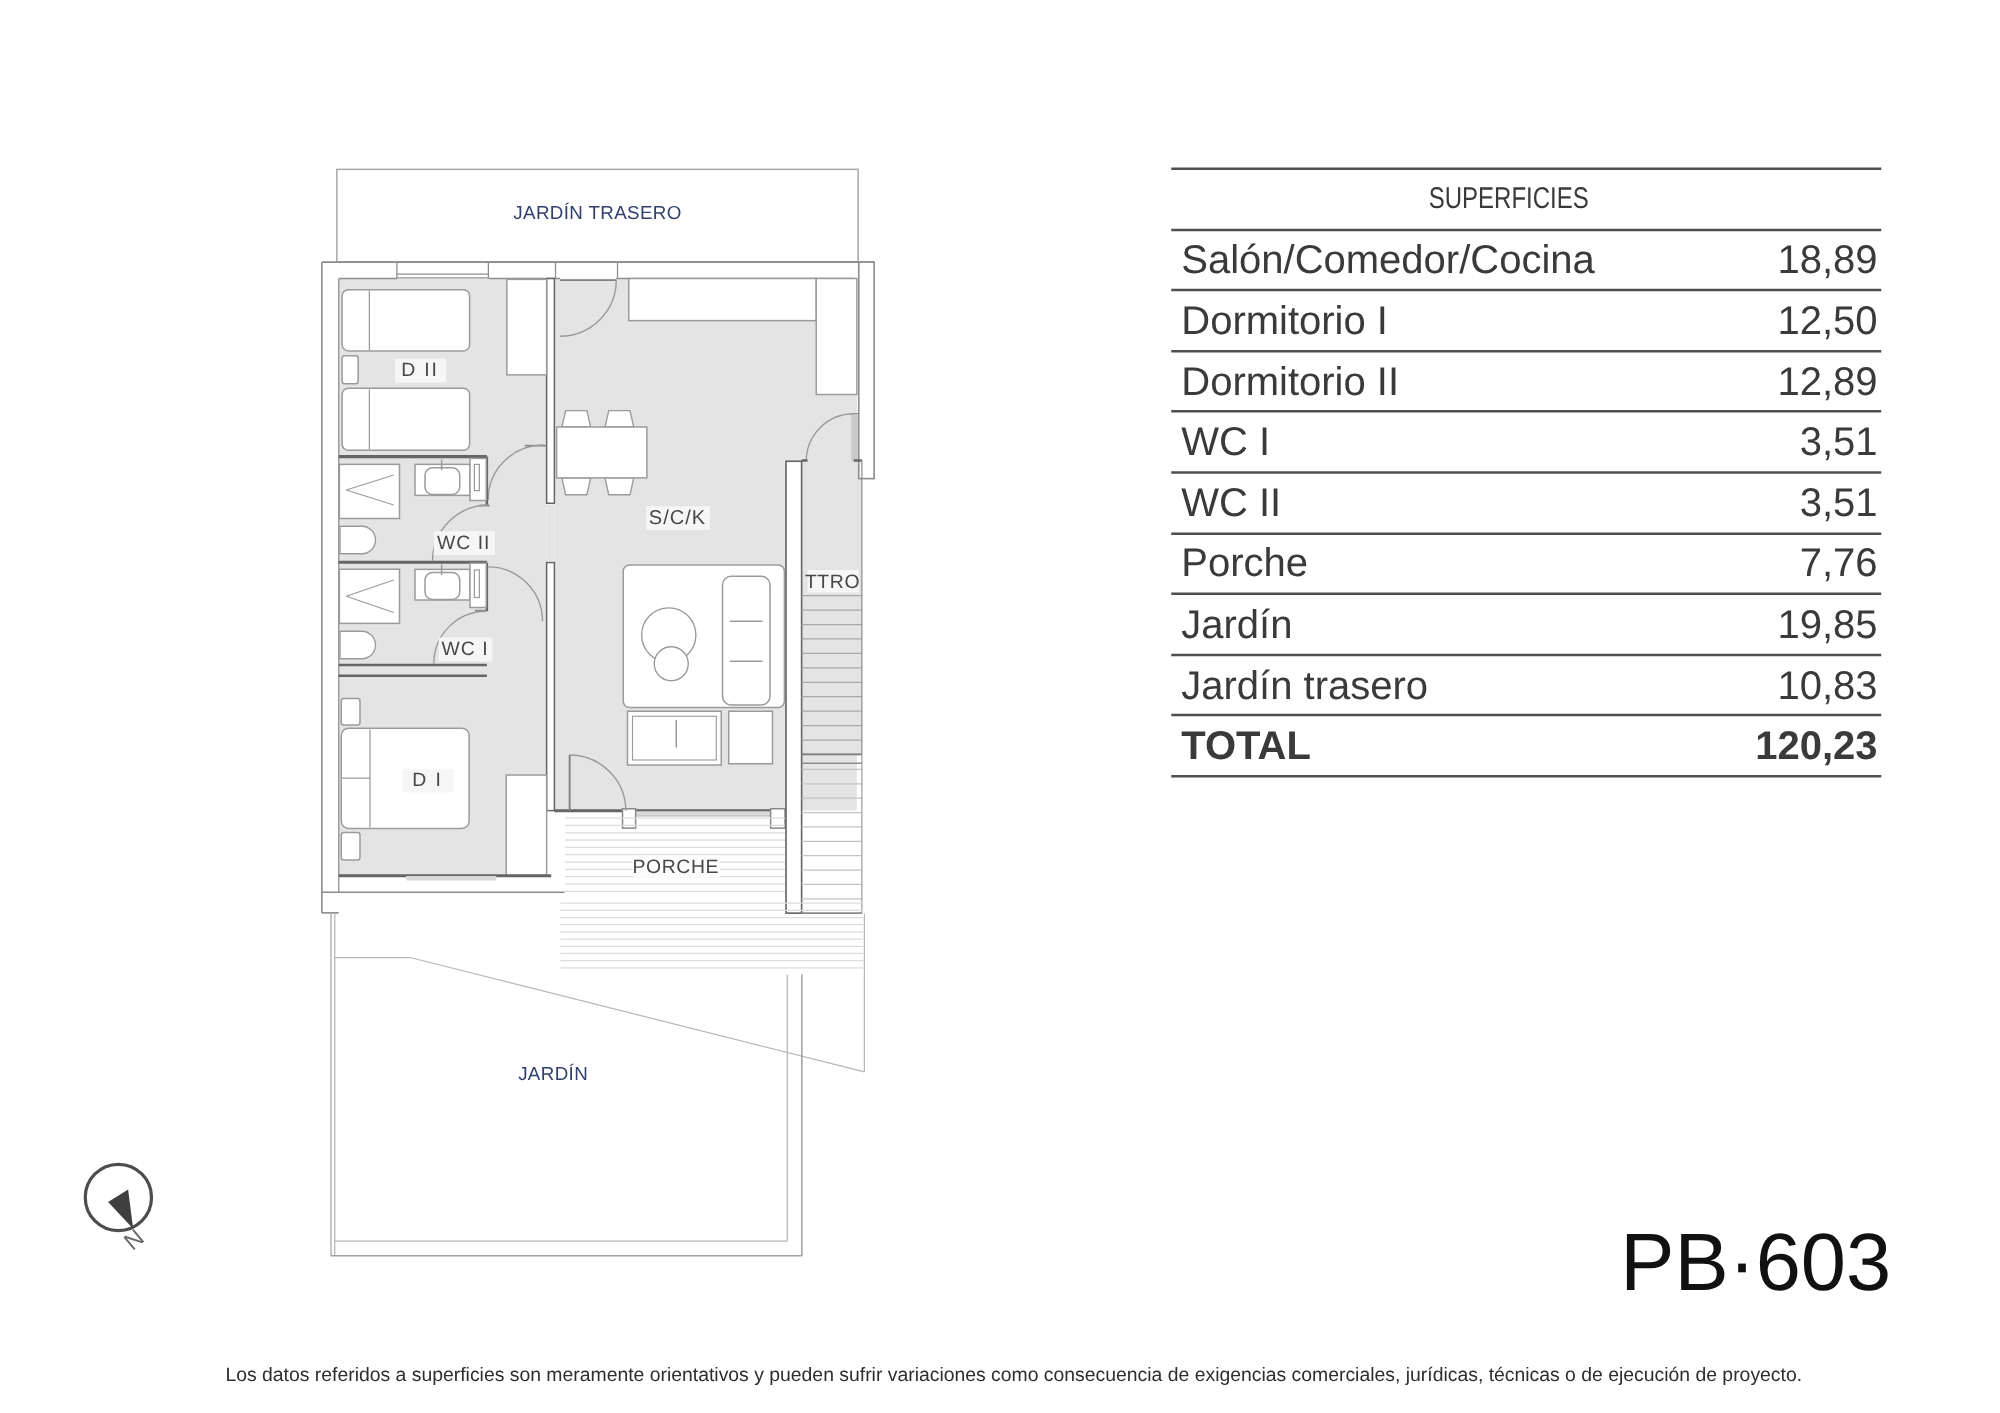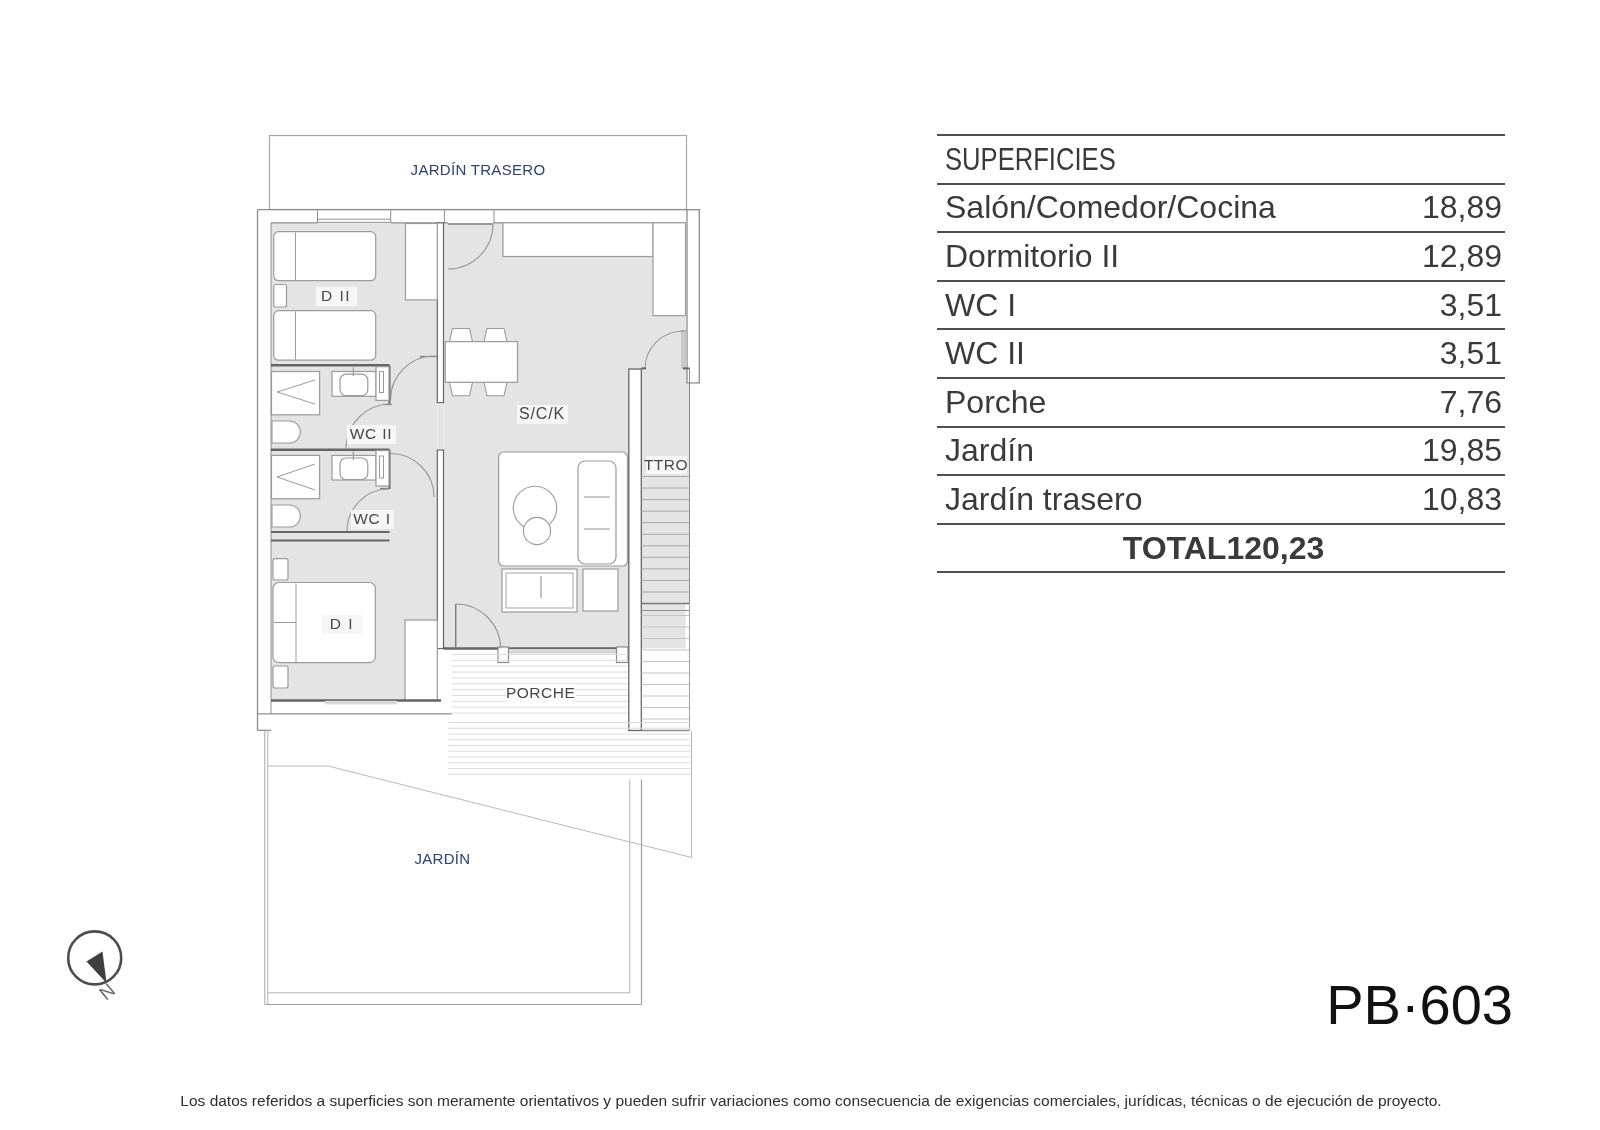--- a/index.html
+++ b/index.html
@@ -2,23 +2,23 @@
 <html><head>
 <meta charset="utf-8">
 <style>
   html,body{margin:0;padding:0;background:#fff;width:1600px;height:1130px;overflow:hidden;
     font-family:"Liberation Sans",sans-serif;}
   .abs{position:absolute;}
   #plan{left:0;top:0;}
   #tbl{left:937px;top:134px;width:568px;color:#3a3a3a;}
   .row{height:46.6px;border-top:2px solid #4f4f4f;display:flex;justify-content:space-between;
        align-items:center;padding:0 3px 0 8px;font-size:32px;}
-  .row:last-child{border-bottom:2px solid #4f4f4f;justify-content:center;}
-  .hdr{font-size:32px;} .hdr span:first-child{display:inline-block;transform:scaleX(0.8);transform-origin:0 50%;}
-  #pb{left:1100px;top:972px;width:413px;text-align:right;font-size:56px;color:#111;letter-spacing:0px;}
+  .row:last-child{border-bottom:2px solid #4f4f4f;}
+  .hdr{font-size:24px;justify-content:center;} .hdr span:first-child{display:inline-block;transform:scaleX(0.8);transform-origin:0 50%;}
+  #pb{left:1100px;top:972px;width:413px;text-align:right;font-size:65px;color:#111;letter-spacing:0px;}
   #disc{left:11px;top:1092px;width:1600px;text-align:center;font-size:15.5px;color:#2e2e2e;}
 </style>
 </head>
 <body>
 <svg id="plan" class="abs" width="1600" height="1130" viewBox="0 0 1600 1130">
 <rect x="269.5" y="135.5" width="417.0" height="74.0" fill="#fff" stroke="#a8a8a8" stroke-width="1.2"></rect>
 <text x="478" y="175" font-size="15" fill="#32406f" letter-spacing="0.3" text-anchor="middle">JARDÍN TRASERO</text>
 <rect x="271" y="223" width="166.3" height="477.5" fill="#e4e4e4"></rect>
 <rect x="443.5" y="223" width="242.0" height="425.5" fill="#e4e4e4"></rect>
 <rect x="641.3" y="315.6" width="44.2" height="52.6" fill="#e4e4e4"></rect>
@@ -197,20 +197,24 @@
 <div id="tbl" class="abs">
   <div class="row hdr">
       <span>SUPERFICIES</span>
       <span></span>
     </div>
   <div class="row">
       <span>Salón/Comedor/Cocina</span>
       <span>18,89</span>
     </div>
   <div class="row">
+      <span>Dormitorio I</span>
+      <span>12,50</span>
+    </div>
+  <div class="row">
       <span>Dormitorio II</span>
       <span>12,89</span>
     </div>
   <div class="row">
       <span>WC I</span>
       <span>3,51</span>
     </div>
   <div class="row">
       <span>WC II</span>
       <span>3,51</span>

